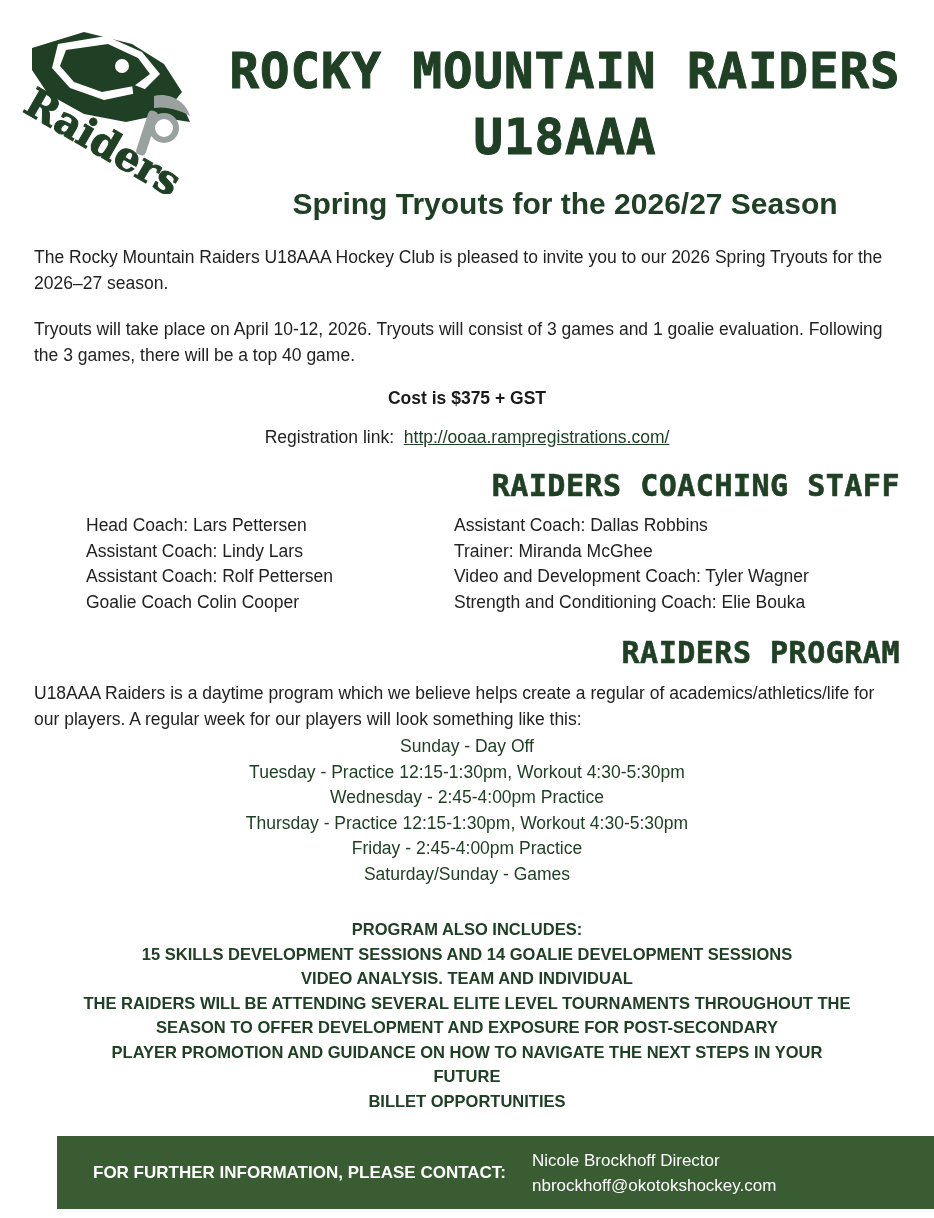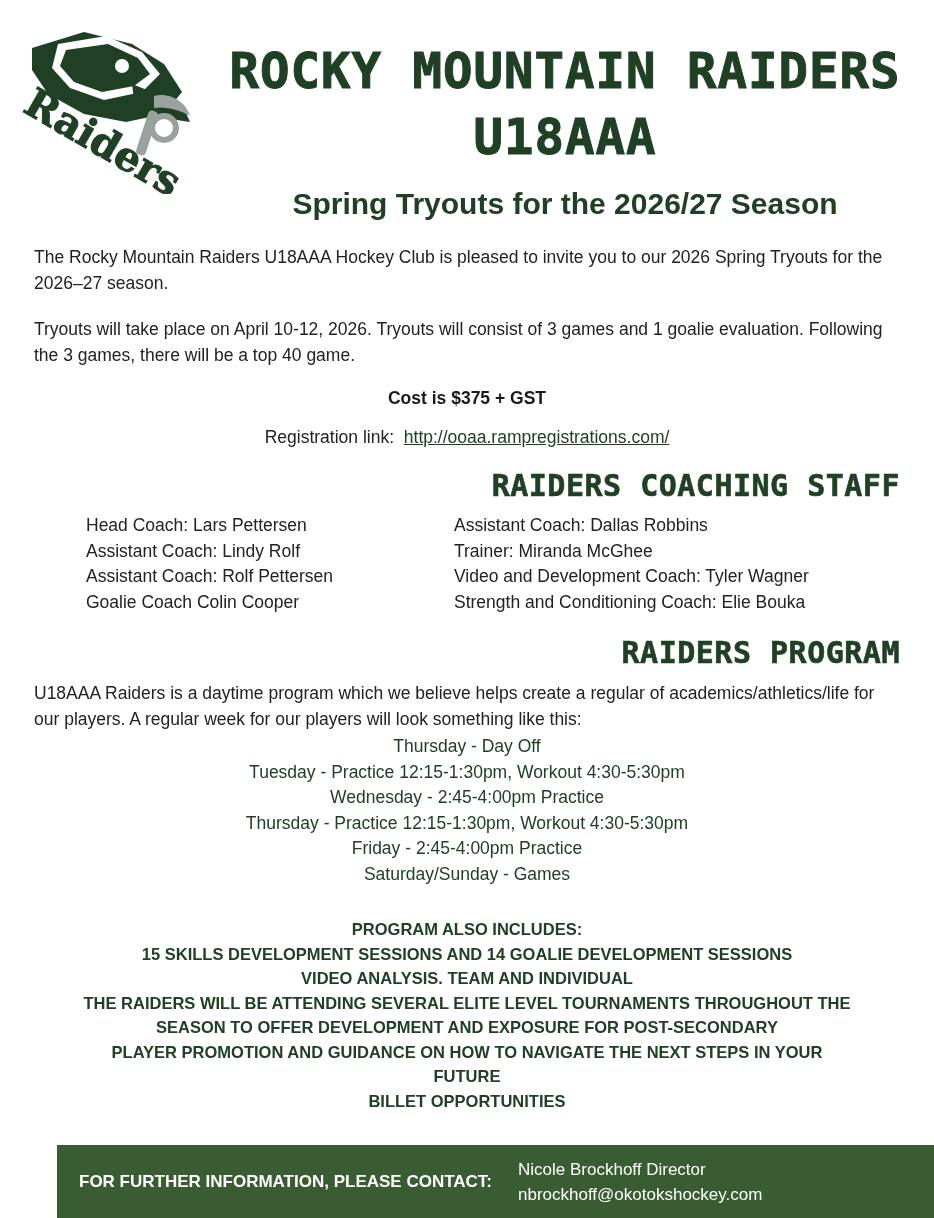--- a/index.html
+++ b/index.html
@@ -163,28 +163,28 @@
     text-transform: uppercase;
   }
   .includes div.wide {
     margin: 0 -10px;
   }
 
   
   .footer {
     position: absolute;
     left: 57px;
-    bottom: 0;
+    bottom: 9px;
     width: 877px;
     height: 73px;
     background: #3a5c33;
     display: flex;
     align-items: center;
     box-sizing: border-box;
-    padding: 0 22px;
+    padding: 0 36px;
   }
   .footer-label {
     color: #ffffff;
     font-size: 17px;
     font-weight: bold;
     white-space: nowrap;
   }
   .footer-contact {
     margin-left: 26px;
     color: #ffffff;
@@ -237,34 +237,34 @@
     <div class="reg-link-line">
       <span>Registration link:</span>&nbsp;
       <a href="#">http://ooaa.rampregistrations.com/</a>
     </div>
 
     <div class="section-heading">Raiders Coaching Staff</div>
 
     <div class="staff-grid">
       <div class="staff-item">Head Coach:  Lars Pettersen</div>
       <div class="staff-item">Assistant Coach:  Dallas Robbins</div>
-      <div class="staff-item">Assistant Coach:  Lindy Rolf</div>
+      <div class="staff-item">Assistant Coach:  Lindy Lars</div>
       <div class="staff-item">Trainer:  Miranda McGhee</div>
       <div class="staff-item">Assistant Coach:  Rolf Pettersen</div>
       <div class="staff-item">Video and Development Coach: Tyler  Wagner</div>
       <div class="staff-item">Goalie Coach Colin Cooper</div>
       <div class="staff-item">Strength and Conditioning Coach:  Elie Bouka</div>
     </div>
 
     <div class="section-heading">Raiders Program</div>
 
     <p class="program-par">U18AAA Raiders is a daytime program which we believe helps create a regular of academics/athletics/life for our players.  A regular week for our players will look something like this:</p>
 
     <div class="schedule">
-      <div>Thursday - Day Off</div>
+      <div>Sunday - Day Off</div>
       <div>Tuesday - Practice 12:15-1:30pm, Workout 4:30-5:30pm</div>
       <div>Wednesday - 2:45-4:00pm Practice</div>
       <div>Thursday - Practice 12:15-1:30pm, Workout 4:30-5:30pm</div>
       <div>Friday - 2:45-4:00pm Practice</div>
       <div>Saturday/Sunday - Games</div>
     </div>
 
     <div class="includes">
       <div>PROGRAM ALSO INCLUDES:</div>
       <div>15 SKILLS DEVELOPMENT SESSIONS AND 14 GOALIE DEVELOPMENT SESSIONS</div>

